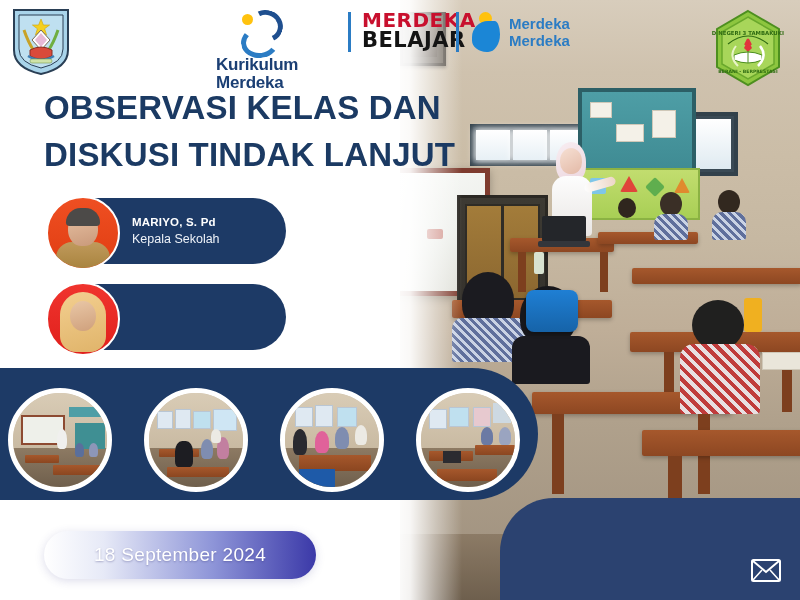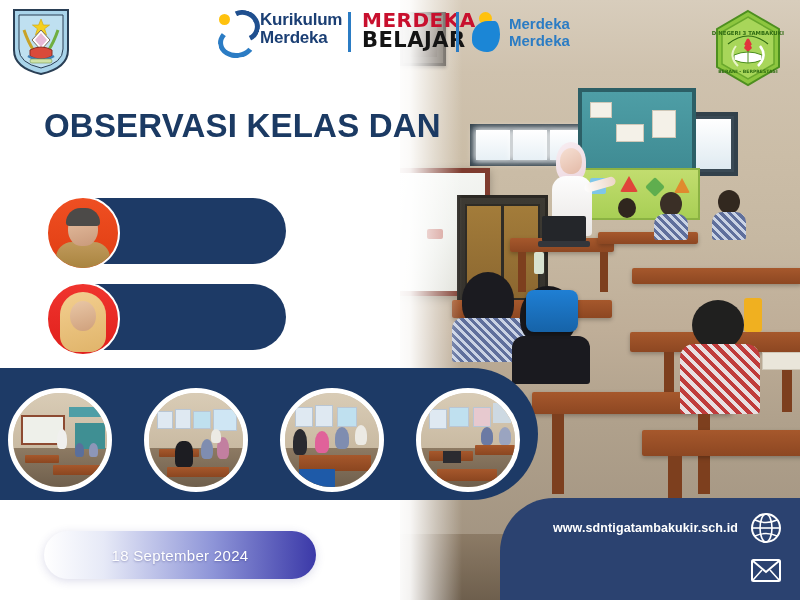--- a/index.html
+++ b/index.html
@@ -75,21 +75,21 @@
     background:linear-gradient(180deg,#8c7b66,#6e5f4d);}
   
   .photo-fade{position:absolute;left:392px;top:0;width:70px;height:600px;
     background:linear-gradient(90deg,#ffffff 0%,rgba(255,255,255,.92) 26%,rgba(255,255,255,.45) 62%,rgba(255,255,255,0) 100%);}
   
   .white-left{position:absolute;left:0;top:0;width:400px;height:600px;background:#fff;}
 
   
   .header-band{position:absolute;left:0;top:0;width:800px;height:78px;}
   .logo-jatim{position:absolute;left:10px;top:6px;width:62px;height:70px;}
-  .km-logo{position:absolute;left:216px;top:10px;display:flex;align-items:center;gap:8px;}
+  .km-logo{position:absolute;left:216px;top:10px;display:flex;align-items:center;gap:8px;flex-direction:column;}
   .km-mark{position:relative;width:36px;height:38px;}
   .km-dot{position:absolute;left:3px;top:4px;width:11px;height:11px;border-radius:50%;background:#ffc20e;}
   .km-swoosh{position:absolute;left:10px;top:0;width:24px;height:22px;
     border:5px solid #1f4f8f;border-radius:50%;border-left-color:transparent;border-bottom-color:transparent;
     transform:rotate(18deg);}
   .km-swoosh2{position:absolute;left:2px;top:16px;width:28px;height:22px;
     border:5px solid #2b7cc4;border-radius:50%;border-right-color:transparent;border-top-color:transparent;
     transform:rotate(-8deg);}
   .km-text{font-size:17px;line-height:18px;font-weight:bold;color:#1b3f74;letter-spacing:-.2px;}
   .divider{position:absolute;width:3px;height:40px;background:#2b7cc4;top:12px;}
@@ -100,21 +100,21 @@
     font-family:"DejaVu Sans",sans-serif;}
   .mm-logo{position:absolute;left:470px;top:12px;display:flex;align-items:center;gap:7px;}
   .mm-mark{position:relative;width:32px;height:40px;}
   .mm-dot{position:absolute;left:9px;top:0;width:13px;height:13px;border-radius:50%;background:#ffc20e;}
   .mm-body{position:absolute;left:2px;top:9px;width:28px;height:31px;background:#1b86d6;
     border-radius:60% 20% 45% 55%/55% 45% 60% 40%;}
   .mm-text{font-size:15px;line-height:17px;color:#2b7cc4;font-weight:600;}
   .logo-school{position:absolute;left:712px;top:8px;width:72px;height:80px;}
 
   
-  .headline{position:absolute;left:44px;top:102px;width:470px;
+  .headline{position:absolute;left:44px;top:84px;width:470px;
     font-size:33px;line-height:47px;font-weight:bold;color:#1b3a63;letter-spacing:.2px;}
 
   
   .card{position:absolute;left:48px;width:238px;height:66px;border-radius:33px;
     background:#1d3a66;display:flex;align-items:center;}
   .card-1{top:198px;}
   .card-2{top:284px;}
   .card-photo{position:absolute;left:-2px;top:-2px;width:70px;height:70px;border-radius:50%;
     overflow:hidden;border:2px solid #fff;}
   .cp-bg-1{background:linear-gradient(180deg,#ef4f22,#e03d12);}
@@ -148,21 +148,21 @@
   .gc-desk{position:absolute;background:linear-gradient(180deg,#a6582c,#8b4620);border-radius:1px;}
   .gc-person{position:absolute;border-radius:50% 50% 30% 30%;}
   .gc-poster{position:absolute;background:#dfe9f2;border:1px solid #b9c6d4;}
   .gc-cloth{position:absolute;background:#1e5aa8;}
 
   
   .date-pill{position:absolute;left:44px;top:531px;width:272px;height:48px;border-radius:24px;
     background:linear-gradient(90deg,rgba(255,255,255,0) 0%,rgba(222,226,244,.75) 22%,#8e95d8 62%,#3b39a8 100%);
     display:flex;align-items:center;justify-content:center;
     box-shadow:0 2px 10px rgba(60,60,140,.18);}
-  .date-text{font-size:15px;color:#ffffff;font-weight:500;letter-spacing:.3px;
+  .date-text{font-size:19px;color:#ffffff;font-weight:500;letter-spacing:.3px;
     text-shadow:0 1px 2px rgba(40,40,110,.35);}
 
   
   .contact-panel{position:absolute;left:500px;top:498px;width:300px;height:102px;
     background:#2b4270;border-radius:54px 0 0 0;}
   .contact-row{position:absolute;right:18px;display:flex;align-items:center;gap:12px;}
   .cr-1{top:14px;} .cr-2{top:56px;}
   .contact-text{font-size:12.5px;color:#fff;font-weight:bold;letter-spacing:.1px;}
   .icon-circle{width:32px;height:32px;flex:0 0 32px;}
   svg{display:block;}
@@ -311,27 +311,32 @@
         <path d="M36 43 L36 55" stroke="#4d8f1f" stroke-width="1"></path>
         <path d="M48 38 Q56 48 46 58" stroke="#ffffff" stroke-width="2.5" fill="none"></path>
         <path d="M24 38 Q16 48 26 58" stroke="#e8f3c8" stroke-width="2" fill="none"></path>
         <text x="36" y="65" font-size="4.6" fill="#2f6b12" text-anchor="middle" font-family="DejaVu Sans, sans-serif" font-weight="bold">BERANI - BERPRESTASI</text>
       </svg>
     </div>
   </div>
 
   <div class="headline">
     <div>OBSERVASI KELAS DAN</div>
+    <div>DISKUSI TINDAK LANJUT</div>
   </div>
 
   <div class="card card-1">
     <div class="card-photo cp-bg-1">
       <div class="cp-body"></div>
       <div class="cp-head"></div>
       <div class="cp-hair"></div>
+    </div>
+    <div class="card-text">
+      <div class="card-name">MARIYO, S. Pd</div>
+      <div class="card-role">Kepala Sekolah</div>
     </div>
   </div>
 
   <div class="card card-2">
     <div class="card-photo cp-bg-2">
       <div class="cp-veil"></div>
       <div class="cp-face"></div>
     </div>
   </div>
 
@@ -392,32 +397,20 @@
     <div class="gc-person" style="left:60px;top:34px;width:12px;height:18px;background:#6b7aa4;"></div>
     <div class="gc-person" style="left:78px;top:34px;width:12px;height:18px;background:#9aa4c0;"></div>
     <div class="gc-poster" style="left:22px;top:58px;width:18px;height:12px;background:#2b2b30;border:none;"></div>
   </div>
 
   <div class="date-pill">
     <span class="date-text">18 September 2024</span>
   </div>
 
   <div class="contact-panel">
-    <div class="contact-row cr-1">
-      <span class="contact-text">www.sdntigatambakukir.sch.id</span>
-      <span class="icon-circle">
-        <svg viewBox="0 0 32 32" width="32" height="32">
-          <circle cx="16" cy="16" r="14" fill="none" stroke="#ffffff" stroke-width="2"></circle>
-          <ellipse cx="16" cy="16" rx="6" ry="14" fill="none" stroke="#ffffff" stroke-width="1.6"></ellipse>
-          <line x1="2" y1="16" x2="30" y2="16" stroke="#ffffff" stroke-width="1.6"></line>
-          <path d="M5 8 Q16 13 27 8" fill="none" stroke="#ffffff" stroke-width="1.4"></path>
-          <path d="M5 24 Q16 19 27 24" fill="none" stroke="#ffffff" stroke-width="1.4"></path>
-        </svg>
-      </span>
-    </div>
     <div class="contact-row cr-2">
       <span class="icon-circle">
         <svg viewBox="0 0 32 32" width="32" height="32">
           <rect x="2" y="6" width="28" height="21" rx="1.5" fill="none" stroke="#ffffff" stroke-width="2"></rect>
           <path d="M3 7 L16 18 L29 7" fill="none" stroke="#ffffff" stroke-width="2"></path>
           <path d="M3 26 L12 16 M29 26 L20 16" fill="none" stroke="#ffffff" stroke-width="1.6"></path>
         </svg>
       </span>
     </div>
   </div>

